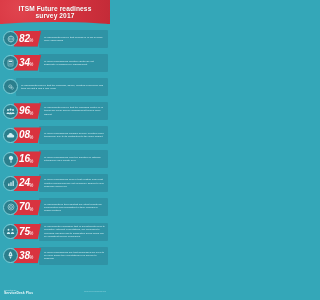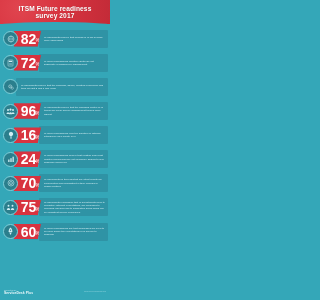--- a/index.html
+++ b/index.html
@@ -51,24 +51,23 @@
     position:relative;flex:0 0 auto;
     margin-left:-4px;
     width:27px;height:15.5px;
     background:#d8333f;
     display:flex;align-items:center;justify-content:center;
     z-index:2;
     clip-path:polygon(0 0,100% 0,88% 100%,0% 100%);
     box-shadow:0 .5px 1px rgba(0,0,0,.18);
   }
   .badge-num{
-    color:#ffffff;font-weight:bold;font-size:14px;line-height:1;
-    letter-spacing:-.2px;
+    color:#ffffff;font-weight:bold;font-size:10px;line-height:1;
+    font-style:italic;letter-spacing:-.2px;
     transform:translateX(-1px);
-    padding-left:8px;
   }
   .badge-pct{
     color:#f6c8cc;font-weight:bold;font-size:4.6px;line-height:1;
     font-style:italic;align-self:flex-end;margin-bottom:2.6px;
     transform:translateX(-1.5px);
   }
 
   .panel{
     position:relative;flex:1 1 auto;
     margin-left:-2px;
@@ -140,21 +139,21 @@
           <rect x="3.6" y="3.6" width="6.8" height="2.4" fill="#cfeef3"></rect>
           <circle cx="4.4" cy="8.6" r=".8" fill="#cfeef3"></circle>
           <circle cx="7" cy="8.6" r=".8" fill="#cfeef3"></circle>
           <circle cx="9.6" cy="8.6" r=".8" fill="#cfeef3"></circle>
           <circle cx="4.4" cy="11.4" r=".8" fill="#cfeef3"></circle>
           <circle cx="7" cy="11.4" r=".8" fill="#cfeef3"></circle>
           <circle cx="9.6" cy="11.4" r=".8" fill="#cfeef3"></circle>
         </svg>
       </div>
       <div class="badge">
-        <span class="badge-num">72</span>
+        <span class="badge-num">34</span>
         <span class="badge-pct">%</span>
       </div>
       <div class="panel">
         <span class="panel-text">of ITSM professionals mention efforts are not sufficiently recognized by management</span>
       </div>
     </div>
 
     <div class="row">
       <div class="icon-wrap">
         <svg width="8" height="8" viewBox="0 0 16 16" aria-hidden="true">
@@ -181,20 +180,34 @@
       </div>
       <div class="badge">
         <span class="badge-num">96</span>
         <span class="badge-pct">%</span>
       </div>
       <div class="panel">
         <span class="panel-text">of respondents believe that the changing control of IT teams will mean service management tools is more difficult</span>
       </div>
     </div>
 
+    <div class="row">
+      <div class="icon-wrap">
+        <svg width="9" height="7" viewBox="0 0 18 14" aria-hidden="true">
+          <path d="M4.6 11.2h8.6c2 0 3.2-1.3 3.2-2.9 0-1.6-1.3-2.8-3-2.8-.3-2-2-3.4-4.1-3.4-2.1 0-3.8 1.4-4.2 3.3C3.2 5.6 2 6.8 2 8.3c0 1.6 1.1 2.9 2.6 2.9z" fill="#cfeef3"></path>
+        </svg>
+      </div>
+      <div class="badge">
+        <span class="badge-num">08</span>
+        <span class="badge-pct">%</span>
+      </div>
+      <div class="panel">
+        <span class="panel-text">of ITSM professionals consider service-oriented cloud technology due to its contribution to the ITSM budget</span>
+      </div>
+    </div>
 
     <div class="row">
       <div class="icon-wrap">
         <svg width="6" height="9" viewBox="0 0 12 18" aria-hidden="true">
           <path d="M6 1.4a4.4 4.4 0 0 0-2.6 7.9c.6.5.9 1.1.9 1.8h3.4c0-.7.3-1.3.9-1.8A4.4 4.4 0 0 0 6 1.4z" fill="#cfeef3"></path>
           <rect x="4.2" y="12" width="3.6" height="1.2" fill="#cfeef3"></rect>
           <rect x="4.6" y="14" width="2.8" height="1.1" fill="#cfeef3"></rect>
         </svg>
       </div>
       <div class="badge">
@@ -260,21 +273,21 @@
 
     <div class="row">
       <div class="icon-wrap">
         <svg width="7" height="9" viewBox="0 0 14 18" aria-hidden="true">
           <path d="M7 1c2.4 2 3.6 4.7 3.6 7.6l-1.4 2.6H4.8L3.4 8.6C3.4 5.7 4.6 3 7 1z" fill="#cfeef3"></path>
           <circle cx="7" cy="6.4" r="1.3" fill="#2b7f8d"></circle>
           <path d="M5 12.2h4l-2 4z" fill="#cfeef3"></path>
         </svg>
       </div>
       <div class="badge">
-        <span class="badge-num">60</span>
+        <span class="badge-num">38</span>
         <span class="badge-pct">%</span>
       </div>
       <div class="panel">
         <span class="panel-text">of ITSM professionals say that businesses will need to be more aware the expectations of IT service to business</span>
       </div>
     </div>
 
   </div>
 
   <div class="divider"></div>

